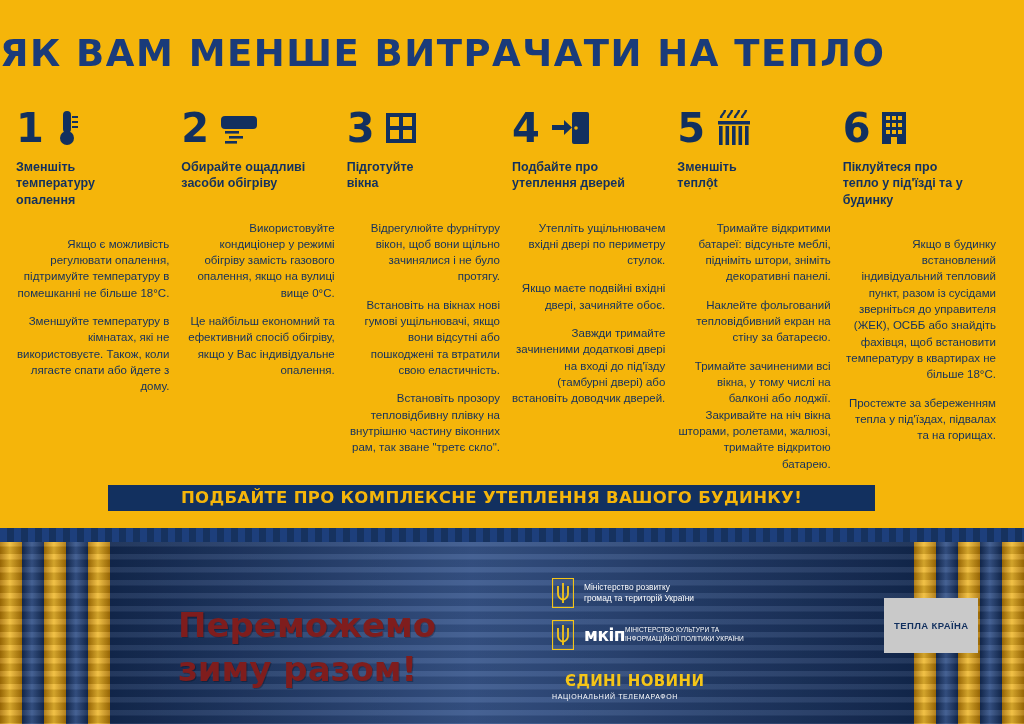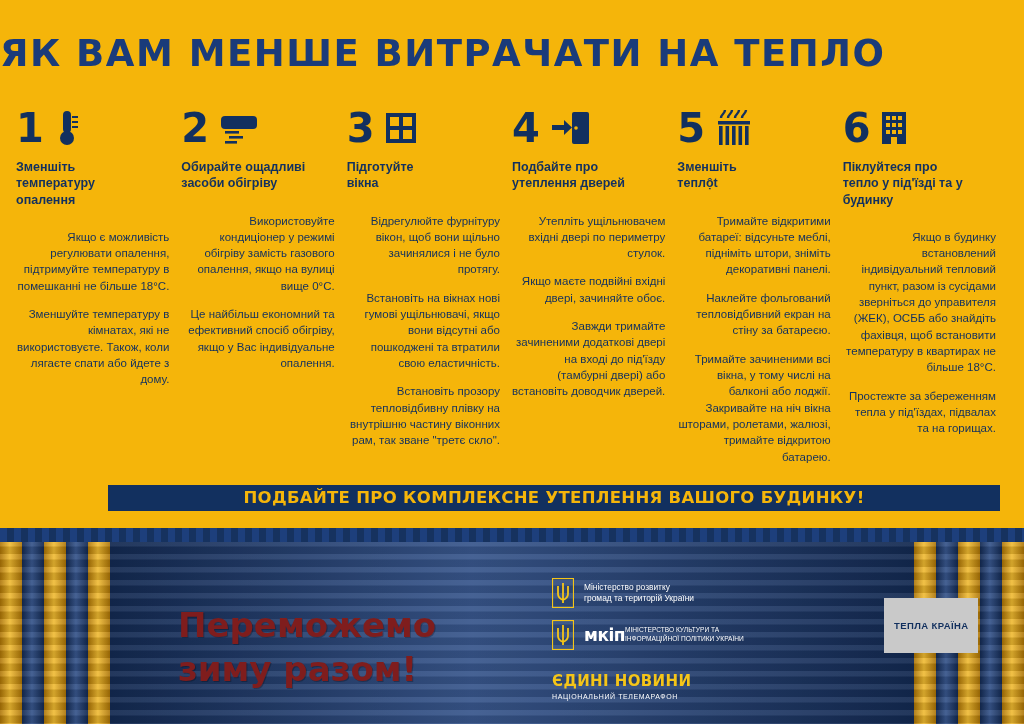--- a/index.html
+++ b/index.html
@@ -64,37 +64,37 @@
     display: inline-block;
     color: #12305f;
     line-height: 1;
   }
   .icon svg { display: block; }
   .heading {
     color: #12305f;
     font-size: 12.5px;
     font-weight: bold;
     line-height: 1.3;
-    margin-bottom: 21px;
+    margin-bottom: 28px;
     white-space: pre-line;
   }
   .para {
     color: #12305f;
     font-size: 11.5px;
     line-height: 1.42;
     margin-bottom: 12px;
     white-space: pre-line;
     text-align: right;
   }
   
   .banner {
     position: absolute;
     top: 485px;
     left: 108px;
-    width: 892px;
+    width: 767px;
     height: 26px;
     background: #12305f;
     color: #f5b50a;
     font-size: 16.5px;
     font-weight: bold;
     text-align: center;
     line-height: 26px;
     letter-spacing: 0.3px;
     font-family: "DejaVu Sans", sans-serif;
   }
@@ -197,20 +197,21 @@
     position: absolute;
     left: 552px;
     top: 672px;
   }
   .news-title {
     color: #f5c518;
     font-size: 15px;
     font-weight: bold;
     letter-spacing: 0.4px;
     font-family: "DejaVu Sans", sans-serif;
+    margin-left: 13px;
   }
   .news-sub {
     color: #ffffff;
     font-size: 7px;
     letter-spacing: 0.6px;
     margin-top: 3px;
   }
   .warmcountry {
     position: absolute;
     left: 884px;

